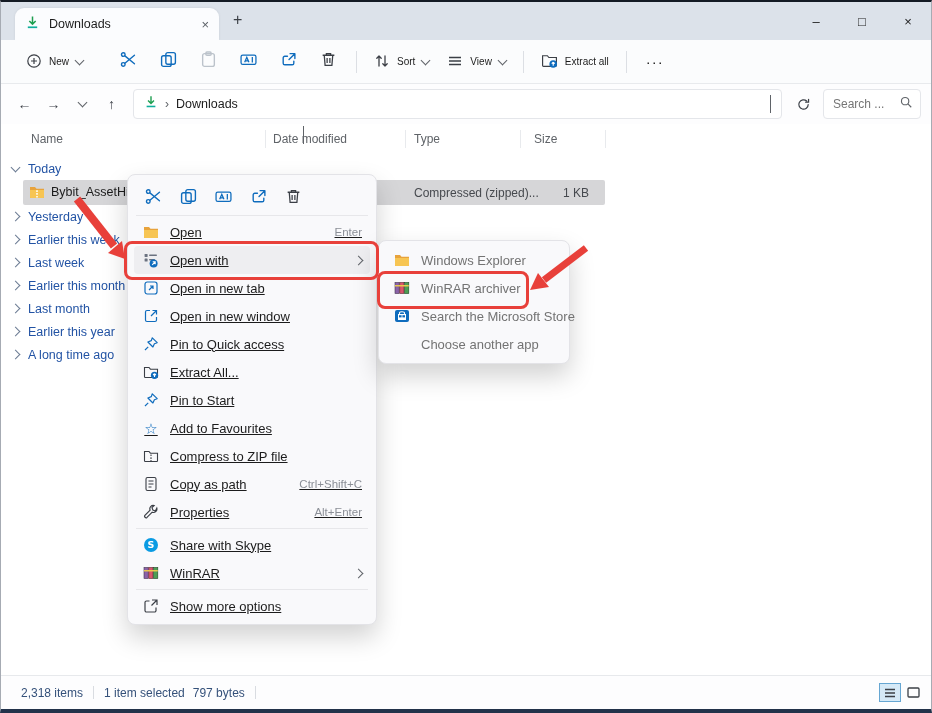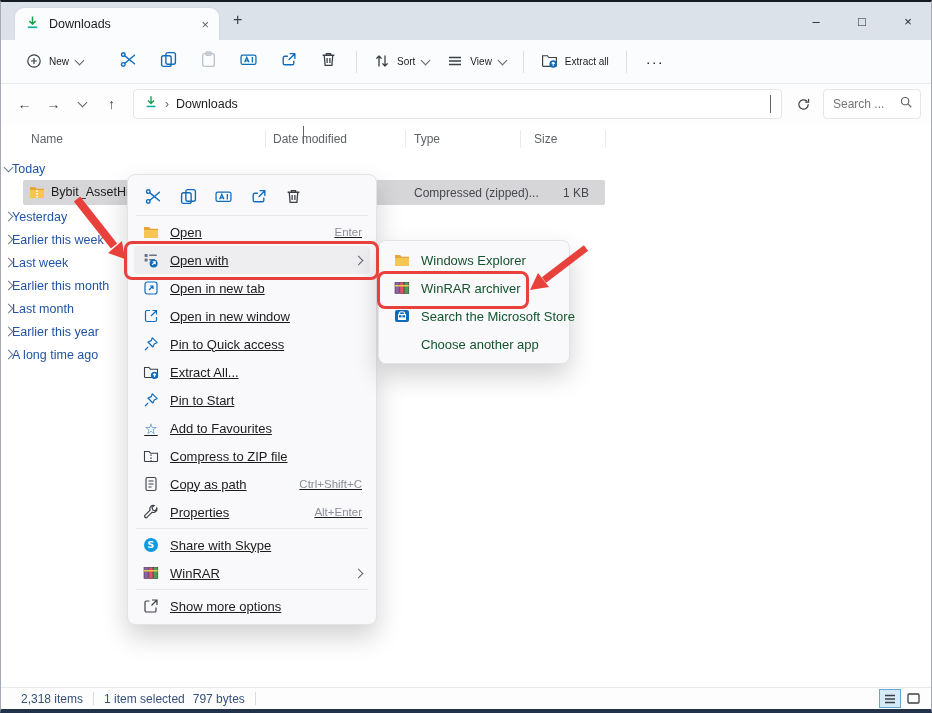--- a/index.html
+++ b/index.html
@@ -43,21 +43,21 @@
   .gchev.open{transform:rotate(45deg);margin-top:-3px;}
 
   
   .cols{position:absolute;top:122px;left:0;right:0;height:30px;background:#fff;}
   .col-label{position:absolute;top:8px;font-size:12px;color:#5f6368;}
   .col-sep{position:absolute;top:6px;width:1px;height:18px;background:#e8eaed;}
   .sort-chev{position:absolute;left:302px;top:2px;}
 
   
   .files{position:absolute;top:152px;left:0;width:660px;padding-top:3px;}
-  .group{height:23px;display:flex;align-items:center;padding-left:4px;}
+  .group{height:23px;display:flex;align-items:center;gap:9px;padding-left:11px;}
   .group-label{font-size:12.5px;color:#2253a4;}
   .file-row{height:25px;position:relative;}
   .file-sel{position:absolute;left:22px;top:0;width:582px;height:25px;background:#d6d6d8;border-radius:2px;}
   .file-ic{position:absolute;left:28px;top:4px;}
   .file-name{position:absolute;left:50px;top:5px;font-size:12.5px;color:#1b1b1b;white-space:nowrap;}
   .file-type{position:absolute;left:413px;top:6px;font-size:12px;color:#46494e;}
   .file-size{position:absolute;left:510px;width:78px;top:6px;font-size:12px;color:#46494e;text-align:right;}
 
   
   .cmenu{position:absolute;left:126px;top:172px;width:250px;background:#f9f9fb;border:1px solid #e3e3e7;border-radius:8px;
@@ -68,32 +68,32 @@
   .mi{height:28px;display:flex;align-items:center;margin:0 2px;padding:0 8px;border-radius:4px;font-size:13px;color:#1c1c1c;text-decoration:underline;}
   .mi .ic{width:18px;display:flex;justify-content:center;align-items:center;flex:none;}
   .mi .lbl{margin-left:10px;flex:1;white-space:nowrap;}
   .mi .sc{font-size:11.5px;color:#8b8f97;margin-left:8px;}
   .mi.hovered{background:#eeeef1;}
   .star-glyph{color:#0f6cbd;font-size:15px;line-height:1;}
 
   
   .smenu{position:absolute;left:377px;top:238px;width:192px;background:#f9f9fb;border:1px solid #e3e3e7;border-radius:8px;
     box-shadow:0 12px 26px rgba(0,0,0,.18);padding:5px 4px;box-sizing:border-box;z-index:11;}
-  .si{height:28px;display:flex;align-items:center;margin:0 2px;padding:0 8px;border-radius:4px;font-size:13px;color:#14532d;}
+  .si{height:28px;display:flex;align-items:center;margin:0 2px;padding:0 8px;border-radius:4px;font-size:13px;color:#737373;}
   .si .ic{width:18px;display:flex;justify-content:center;align-items:center;flex:none;}
   .si .lbl{margin-left:10px;white-space:nowrap;}
 
   
   .ann-box{position:absolute;border:3px solid #e8403a;border-radius:8px;z-index:20;pointer-events:none;}
   .ann-box1{left:123px;top:239px;width:249px;height:33px;}
   .ann-box2{left:376px;top:269px;width:146px;height:32px;}
   .ann-svg{position:absolute;left:0;top:0;width:932px;height:713px;z-index:21;pointer-events:none;}
 
   
-  .status{position:absolute;left:0;right:0;bottom:0;height:22px;background:#fdfdfe;border-top:1px solid #e7e9ec;
+  .status{position:absolute;left:0;right:0;bottom:0;height:34px;background:#fdfdfe;border-top:1px solid #e7e9ec;
     display:flex;align-items:center;gap:10px;padding:0 8px 0 20px;font-size:12px;color:#35517a;box-sizing:border-box;}
   .ssep{width:1px;height:13px;background:#d9dce1;}
   .status-right{margin-left:auto;display:flex;gap:3px;align-items:center;}
   .vt{width:20px;height:17px;display:flex;align-items:center;justify-content:center;box-sizing:border-box;}
   .vt.active{background:#d5e9f7;outline:1px solid #66a6d2;}
 </style>
 </head>
 <body>
 
 <div class="screen">

